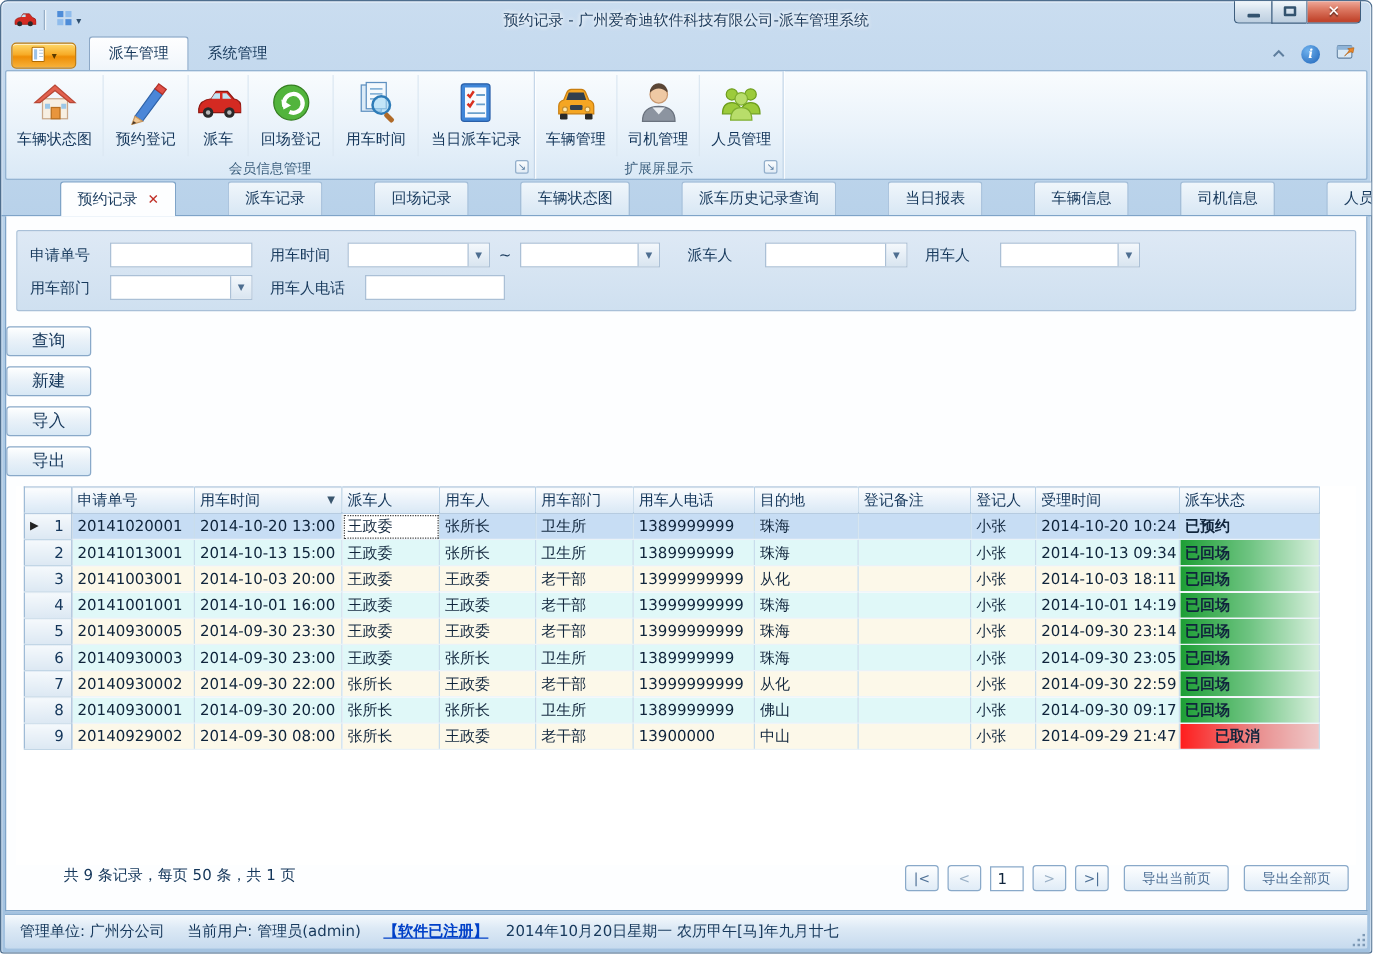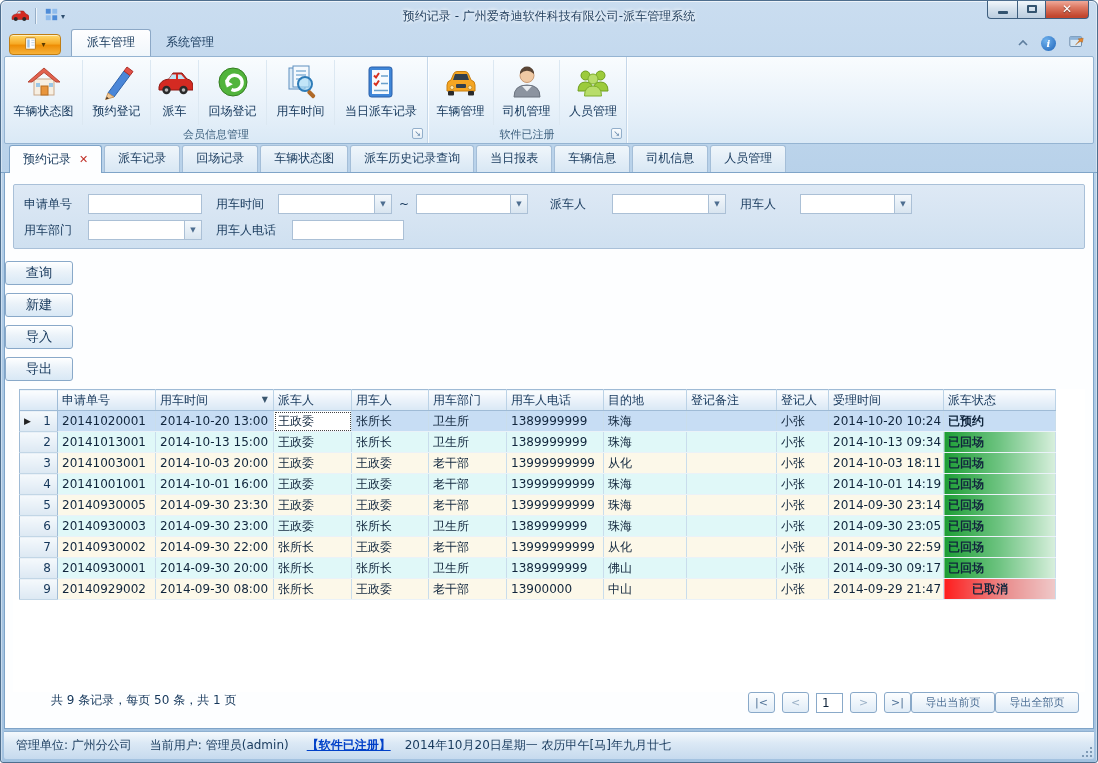--- a/index.html
+++ b/index.html
@@ -47,21 +47,21 @@
   .rbtn:last-child { border-right:none; }
   .rbtn .ricon { width:36px; height:36px; margin:1px 0 3px; }
   .rbtn .rlabel { white-space:nowrap; color:#14365A; }
   .rgroup-foot { height:18px; position:relative; display:flex; align-items:center; justify-content:center; color:#3E617F; font-size:11px; }
   .launcher { position:absolute; right:4px; bottom:4px; width:11px; height:11px; border:1px solid #93AFCB; border-radius:2px;
               font-size:8px; line-height:9px; text-align:center; color:#5E82A6; background:linear-gradient(#FAFCFE,#E2ECF5); }
 
   
   .doc-tabs { height:27px; margin-top:2px; padding-left:8px; display:flex; align-items:flex-end; border-bottom:1px solid #7FA4C8; }
   .dtab { padding:4px 13px 5px; margin-right:2px; border:1px solid #A4BED8; border-bottom:none; border-radius:3px 3px 0 0;
-          background:linear-gradient(#F0F6FB,#D8E7F4); color:#17395C; white-space:nowrap; cursor:default; display:flex; align-items:center; gap:8px; }
+          background:linear-gradient(#F0F6FB,#D8E7F4); color:#17395C; white-space:nowrap; cursor:default; display:flex; align-items:center; gap:8px;margin-left:39px; }
   .dtab.active { background:#FDFEFF; border-color:#7FA4C8; padding-top:5px; position:relative; top:1px; }
   .dtab .x { color:#C03028; font-weight:bold; font-size:11px; cursor:default; }
 
   
   .content { margin:0 3px; height:556px; background:#FDFEFF; border:1px solid #7FA4C8; border-top:none; display:flex; flex-direction:column; }
   .search-panel { margin:11px 8px 4px; border:1px solid #A9C0D8; border-radius:2px; background:linear-gradient(#DEE9F5,#CFE0F0);
                   padding:8px 10px 7px; }
   .s-row { display:flex; align-items:center; height:22px; }
   .s-row + .s-row { margin-top:4px; }
   .s-label { color:#17395C; white-space:nowrap; }
@@ -95,21 +95,21 @@
   td.st-returned { background:linear-gradient(90deg,#1D9E35,#6FC482 50%,#D8EFDD) !important; }
   td.st-cancelled { background:linear-gradient(90deg,#FF1D1D,#E98E8E 55%,#EFC9C9) !important;padding-left:28px; }
 
   .grid-footer { height:36px; display:flex; align-items:flex-start; padding:0 14px 4px 46px; }
   .summary { color:#14365A; }
   .pager { margin-left:auto; display:flex; align-items:center; }
   .pg-btn { width:27px; height:21px; margin-left:7px; border:1px solid #89A9C9; border-radius:3px; color:#4E7096; font-size:11px;
             background:linear-gradient(#FDFEFF,#E0ECF7); display:flex; align-items:center; justify-content:center; cursor:default; }
   .pg-btn.dim { color:#9AB0C6; }
   .pg-input { width:27px; height:20px; margin-left:7px; border:1px solid #89A9C9; padding-left:5px; font-size:12px; color:#10253C; font-family:inherit; }
-  .pg-export { width:84px; margin-left:0; }
+  .pg-export { width:84px; margin-left:12px; }
 
   
   .statusbar { margin:2px 3px 0; height:28px; border-top:1px solid #8FB0D0; border-radius:0 0 2px 2px;
                background:linear-gradient(#F5F9FD,#DCE9F5 40%,#C6DAEE); display:flex; align-items:center; padding:0 22px 0 12px; }
   .sb-welcome { width:408px; }
   .sb-item { margin-right:18px; white-space:nowrap; }
   .sb-link { color:#0040C8; text-decoration:underline; font-weight:bold; white-space:nowrap; margin-right:14px; cursor:default; }
   .grip { position:absolute; right:4px; bottom:4px; width:11px; height:11px; }
 </style>
 </head>
@@ -306,21 +306,21 @@
                 <g fill="#B8DD6A" stroke="#7EAE2E">
                   <circle cx="18" cy="15" r="5"></circle>
                   <path d="M9.5 32 q0-10 8.5-10 t8.5 10 Z"></path>
                 </g>
               </svg>
           </span>
           <span class="rlabel">人员管理</span>
         </div>
       </div>
       <div class="rgroup-foot">
-        <span>软件已注册</span>
+        <span>扩展屏显示</span>
         <span class="launcher">↘</span>
       </div>
     </div>
   </div>
 
   <div class="doc-tabs">
     <div class="dtab active">
       <span>预约记录</span>
       <span class="x">✕</span>
     </div>

